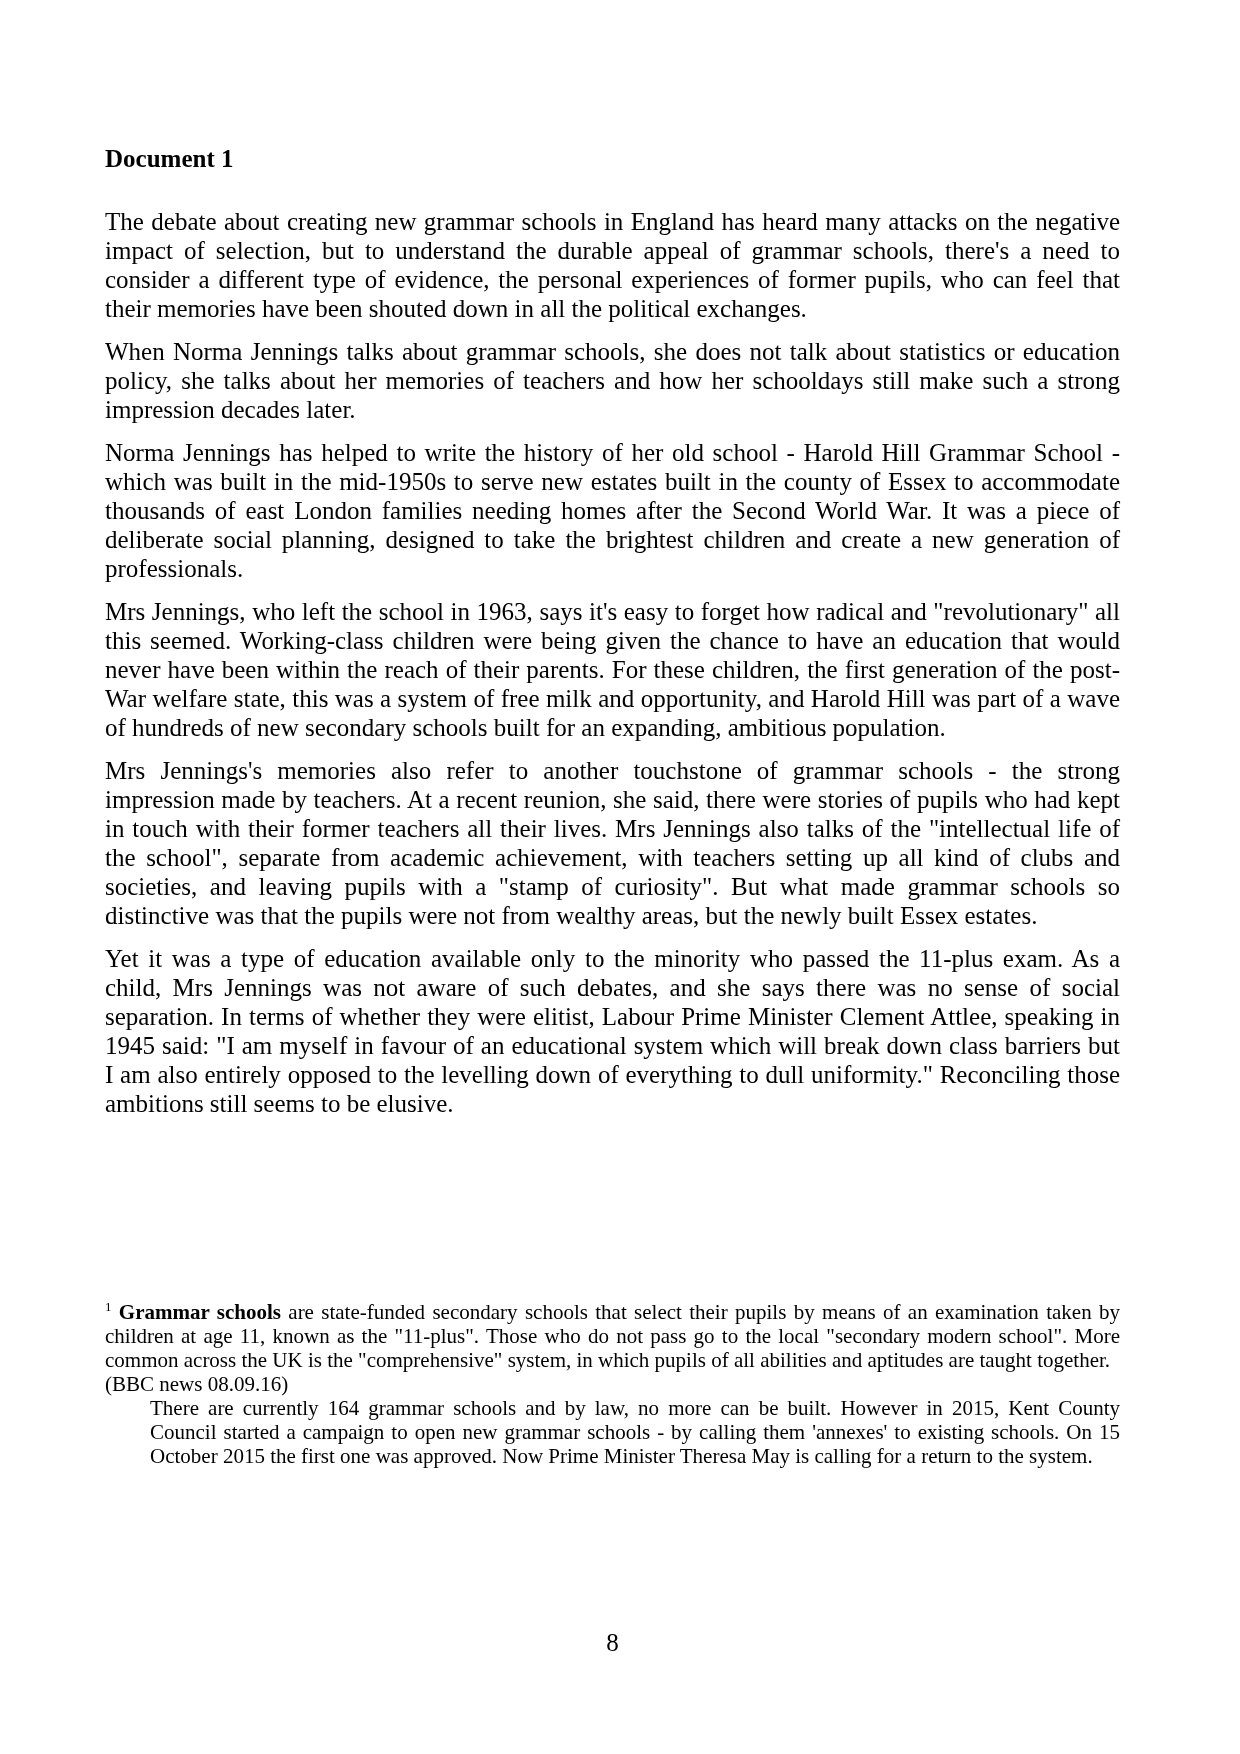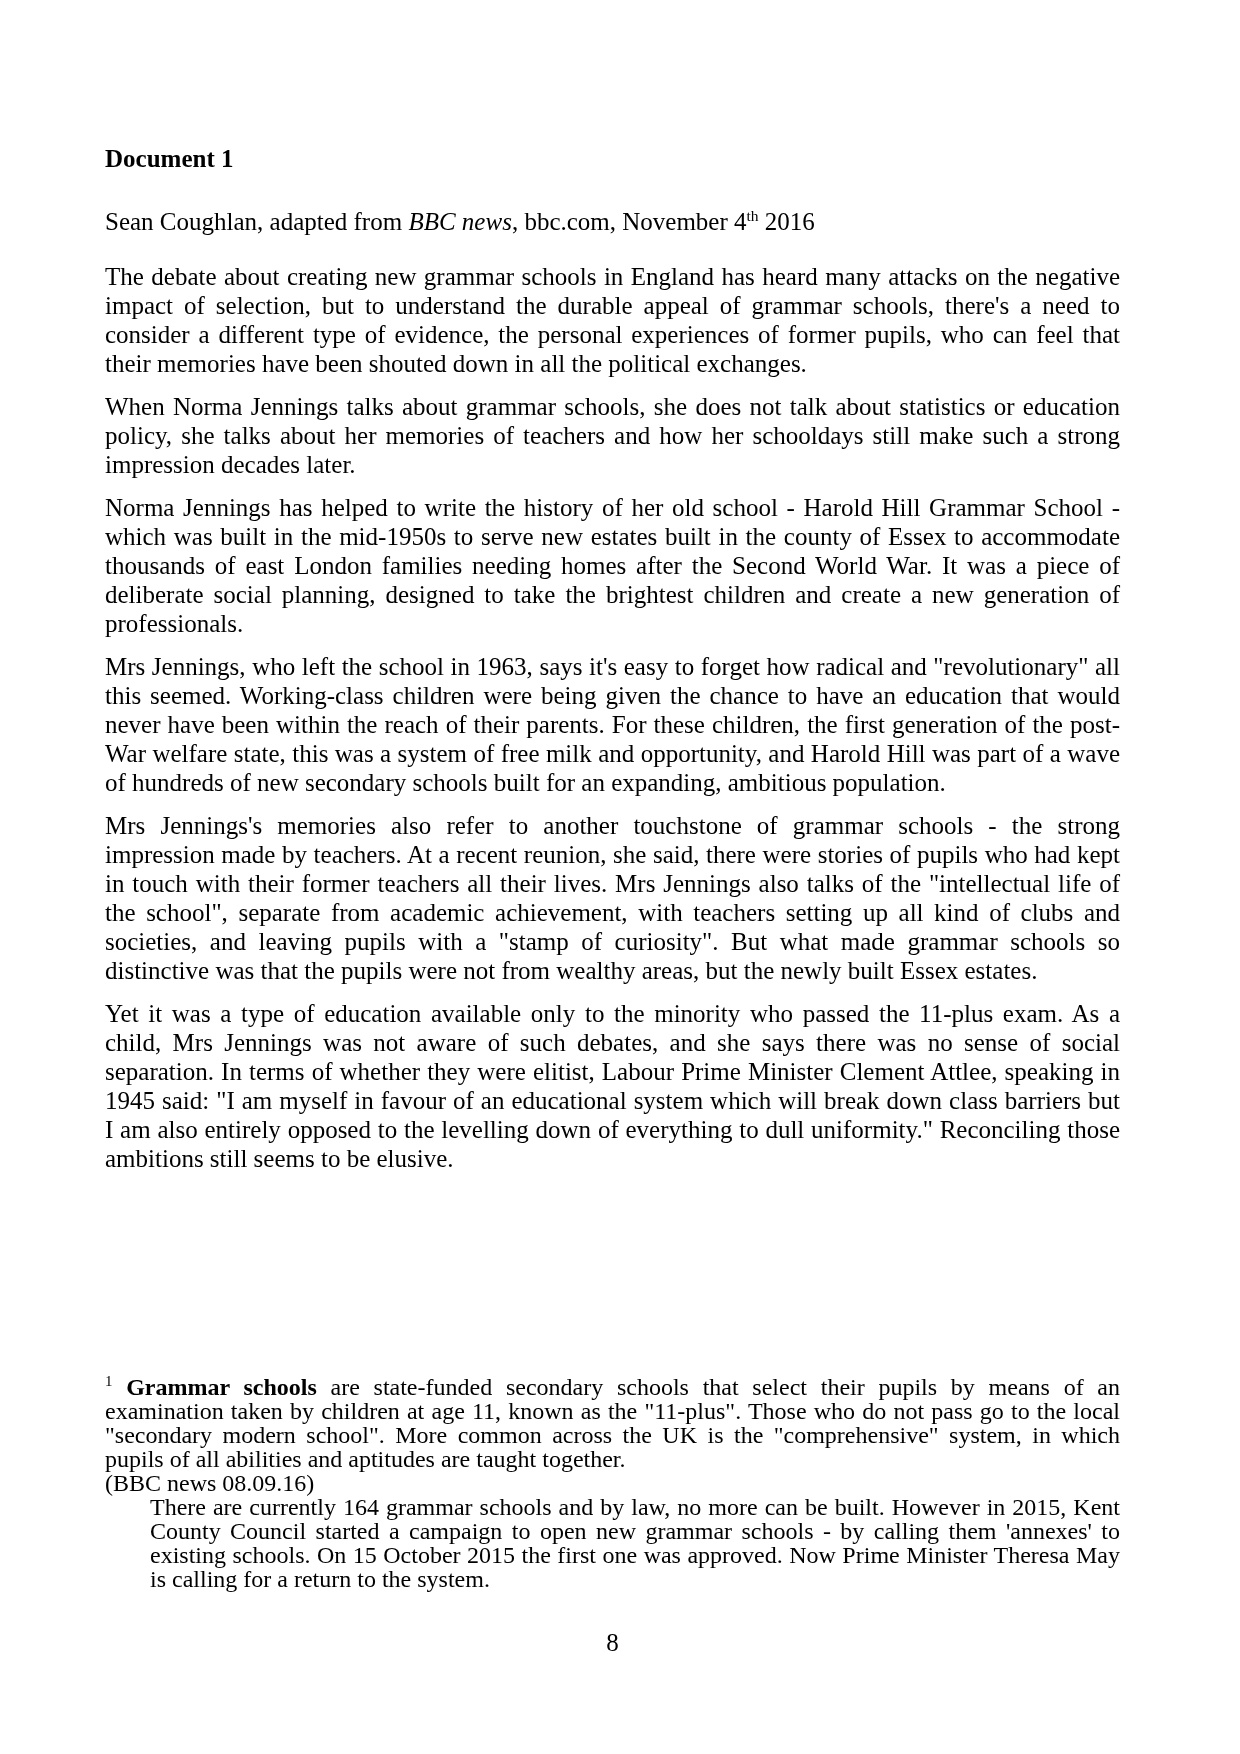--- a/index.html
+++ b/index.html
@@ -51,23 +51,23 @@
   }
   p.body-para {
     font-size: 25px;
     line-height: 29px;
     text-align: justify;
     margin: 0 0 14px 0;
   }
   .footnote {
     position: absolute;
     left: 105px;
-    top: 1375px;
+    top: 1300px;
     width: 1015px;
-    font-size: 24px;
+    font-size: 21px;
     line-height: 24px;
     text-align: justify;
     font-family: Liberation Serif, serif;
   }
   .footnote .fn-term {
     font-weight: bold;
   }
   .footnote .fn-source {
     text-align: left;
   }
@@ -88,23 +88,20 @@
 </head>
 <body>
 
 <div class="page">
 
   <div class="content">
 
     <div class="doc-label">Document 1</div>
 
 
-    <div class="byline">
-      <span>Sean Coughlan, adapted from </span><span class="italic">BBC news</span><span>, bbc.com, November 4</span><sup>th</sup><span> 2016</span>
-    </div>
 
     <div>
       <p class="body-para">The debate about creating new grammar schools in England has heard many attacks on the negative impact of selection, but to understand the durable appeal of grammar schools, there's a need to consider a different type of evidence, the personal experiences of former pupils, who can feel that their memories have been shouted down in all the political exchanges.</p>
       <p class="body-para">When Norma Jennings talks about grammar schools, she does not talk about statistics or education policy, she talks about her memories of teachers and how her schooldays still make such a strong impression decades later.</p>
       <p class="body-para">Norma Jennings has helped to write the history of her old school - Harold Hill Grammar School - which was built in the mid-1950s to serve new estates built in the county of Essex to accommodate thousands of east London families needing homes after the Second World War. It was a piece of deliberate social planning, designed to take the brightest children and create a new generation of professionals.</p>
       <p class="body-para">Mrs Jennings, who left the school in 1963, says it's easy to forget how radical and "revolutionary" all this seemed. Working-class children were being given the chance to have an education that would never have been within the reach of their parents. For these children, the first generation of the post-War welfare state, this was a system of free milk and opportunity, and Harold Hill was part of a wave of hundreds of new secondary schools built for an expanding, ambitious population.</p>
       <p class="body-para">Mrs Jennings's memories also refer to another touchstone of grammar schools - the strong impression made by teachers. At a recent reunion, she said, there were stories of pupils who had kept in touch with their former teachers all their lives. Mrs Jennings also talks of the "intellectual life of the school", separate from academic achievement, with teachers setting up all kind of clubs and societies, and leaving pupils with a "stamp of curiosity". But what made grammar schools so distinctive was that the pupils were not from wealthy areas, but the newly built Essex estates.</p>
       <p class="body-para">Yet it was a type of education available only to the minority who passed the 11-plus exam. As a child, Mrs Jennings was not aware of such debates, and she says there was no sense of social separation. In terms of whether they were elitist, Labour Prime Minister Clement Attlee, speaking in 1945 said: "I am myself in favour of an educational system which will break down class barriers but I am also entirely opposed to the levelling down of everything to dull uniformity." Reconciling those ambitions still seems to be elusive.</p>
     </div>
 

